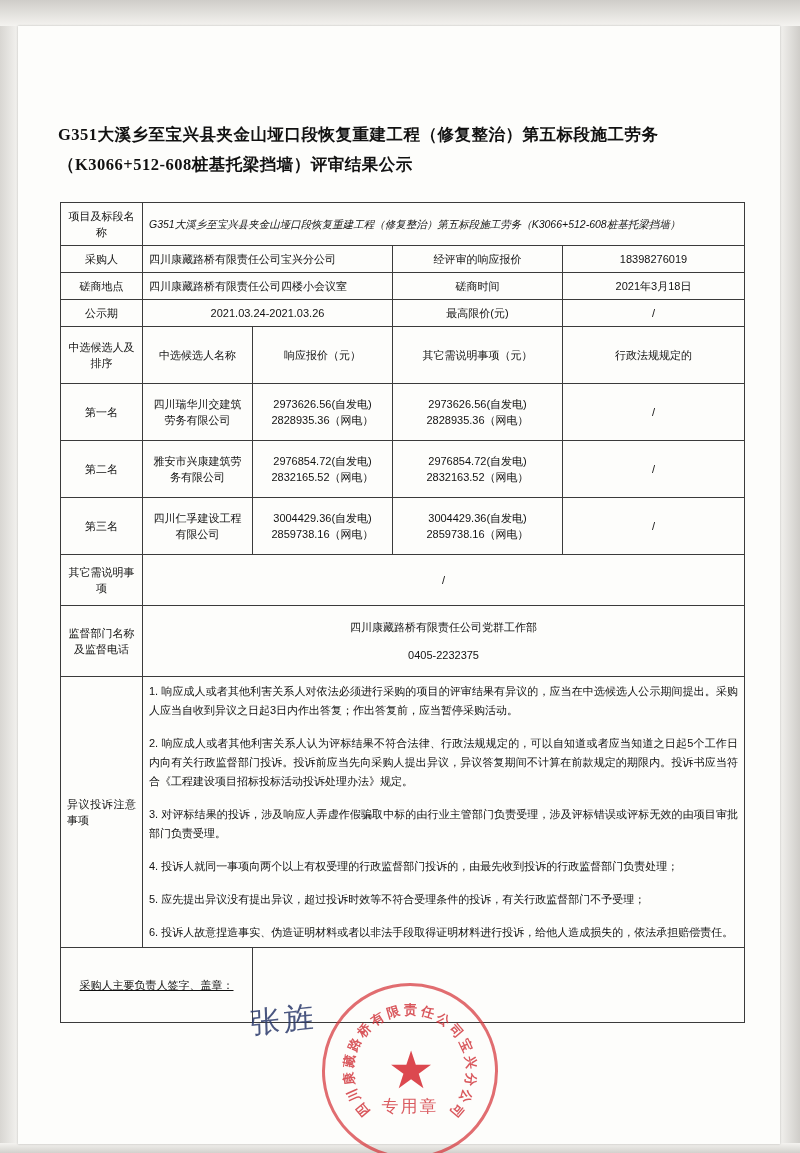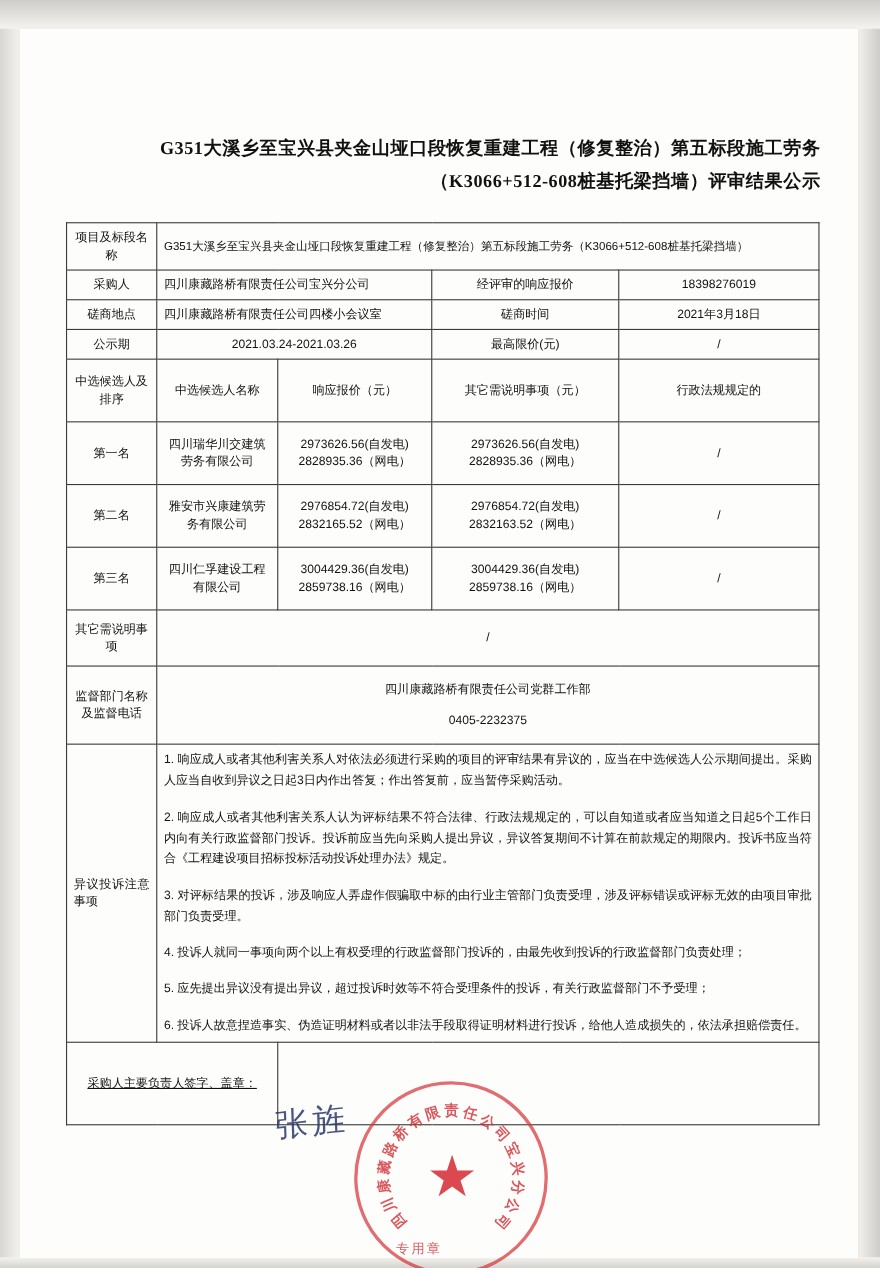--- a/index.html
+++ b/index.html
@@ -64,21 +64,21 @@
   }
 
   .content {
     position: absolute;
     left: 52px;
     top: 120px;
     width: 700px;
   }
 
   .doc-title {
-    text-align: right;
+    text-align: left;
     font-size: 16.5px;
     font-weight: bold;
     line-height: 30px;
     letter-spacing: 0.5px;
     color: #111;
     margin: 0 6px 22px 6px;
     font-family: "Liberation Serif", "DejaVu Serif", serif;
   }
 
   table.main {
@@ -93,21 +93,21 @@
     border: 1px solid #3b3b3b;
     padding: 5px 6px;
     vertical-align: middle;
     line-height: 16px;
   }
   .c { text-align: center; }
   .l { text-align: left; }
   .lbl { text-align: center; }
   .pad-l { padding-left: 10px; }
 
-  .small { font-size: 10.5px; }
+  .small { font-size: 10.5px; font-style: italic; }
 
   .bidder { text-align: center; line-height: 15px; margin-left: 13px; }
   .price { text-align: center; line-height: 16px; white-space: pre-line; }
 
   .notes td {
     padding: 9px 10px 9px 12px;
     line-height: 19px;
     text-align: justify;
   }
   .note-item {
@@ -158,23 +158,24 @@
     top: 50%;
     font-size: 13px;
     color: rgba(208, 45, 52, 0.8);
     font-family: "Liberation Serif", "DejaVu Serif", serif;
     font-weight: bold;
     transform-origin: 0 0;
   }
   .stamp-bottom {
     position: absolute;
     left: 38px;
-    top: 144px;
+    top: 112px;
     width: 100px;
-    font-size: 12px;
+    text-align: center;
+    font-size: 17px;
     color: rgba(208, 45, 52, 0.78);
     letter-spacing: 2px;
   }
   .signature {
     position: absolute;
     left: 250px;
     top: 1000px;
     font-family: "Liberation Serif", "DejaVu Serif", serif;
     font-size: 30px;
     color: #2b3a6b;

